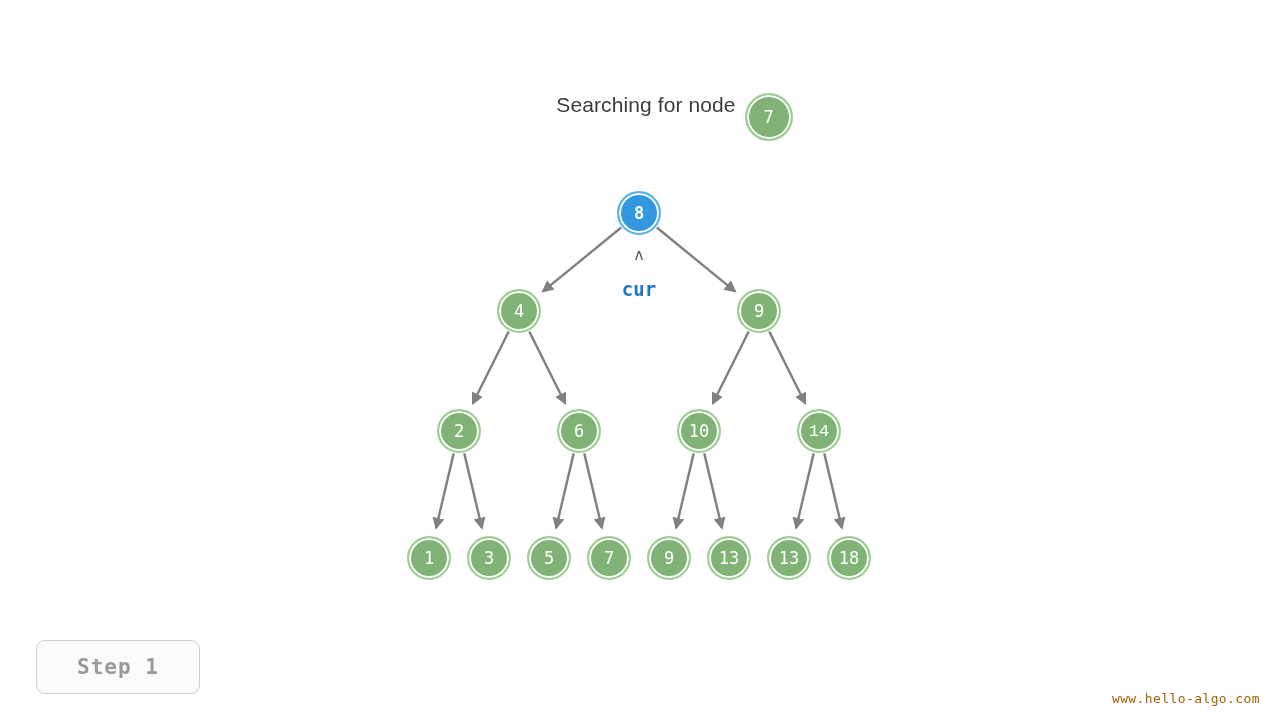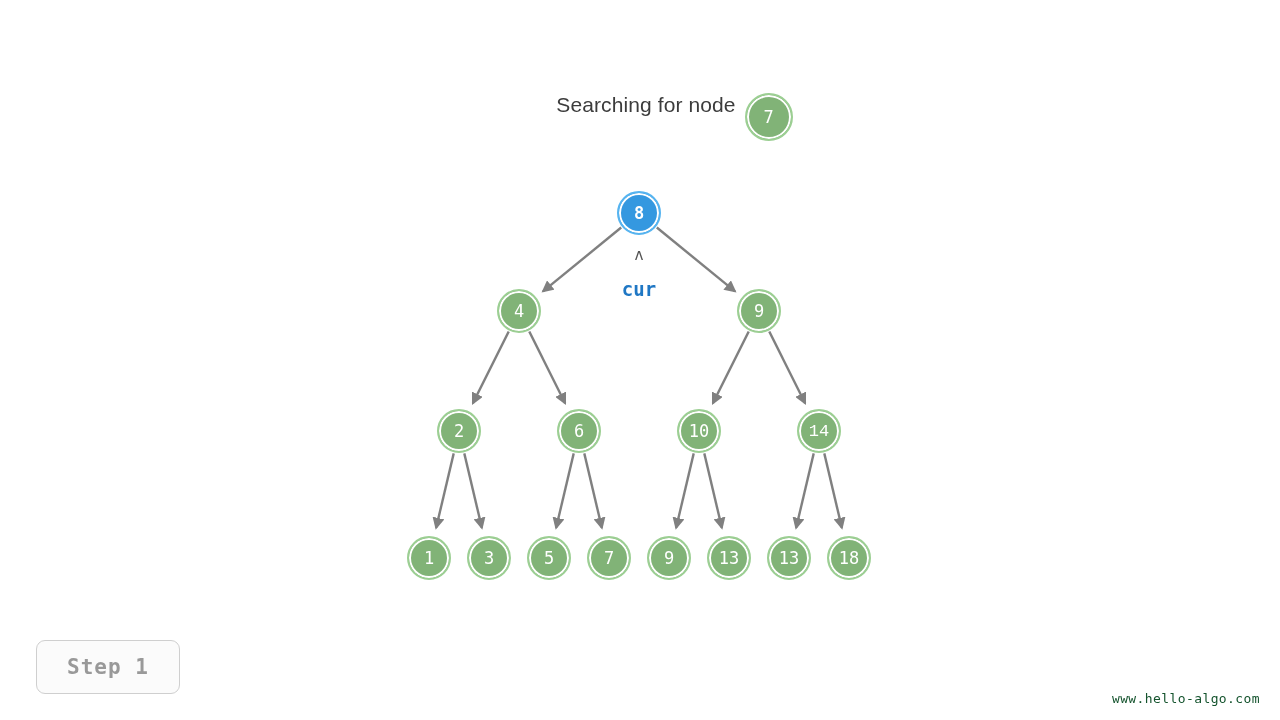--- a/index.html
+++ b/index.html
@@ -119,21 +119,21 @@
     color: #1f77c4;
     line-height: 22px;
     margin-top: 16px;
   }
 
   
   #step-badge {
     position: absolute;
     left: 36px;
     top: 640px;
-    width: 144px;
+    width: 164px;
     height: 54px;
     box-sizing: border-box;
     border: 1px solid #cfcfcf;
     border-radius: 9px;
     background: #fbfbfb;
     display: flex;
     align-items: center;
     justify-content: center;
     font-family: "DejaVu Sans Mono", monospace;
     font-size: 21px;
@@ -142,21 +142,21 @@
     letter-spacing: 1px;
   }
 
   
   #watermark {
     position: absolute;
     right: 20px;
     bottom: 14px;
     font-family: "DejaVu Sans Mono", monospace;
     font-size: 13px;
-    color: #14532d;
+    color: #a16207;
     letter-spacing: 0.4px;
   }
 </style>
 </head>
 <body>
 
 <div id="title-bar">
   <span class="title-text">Searching for node</span>
   <span class="title-node">7</span>
 </div>

